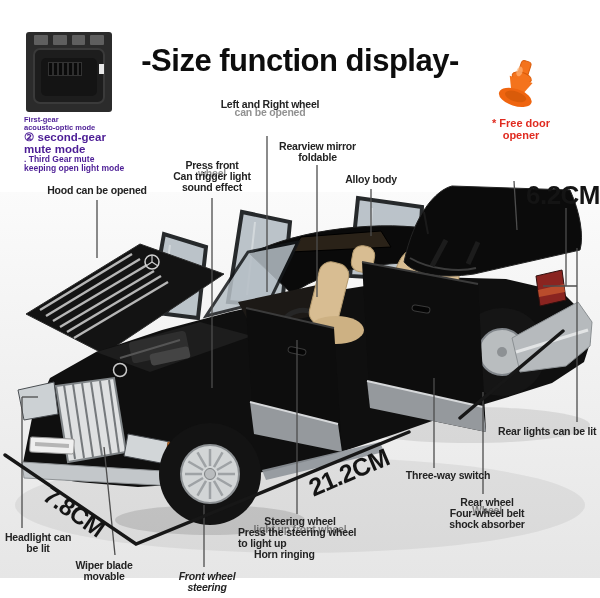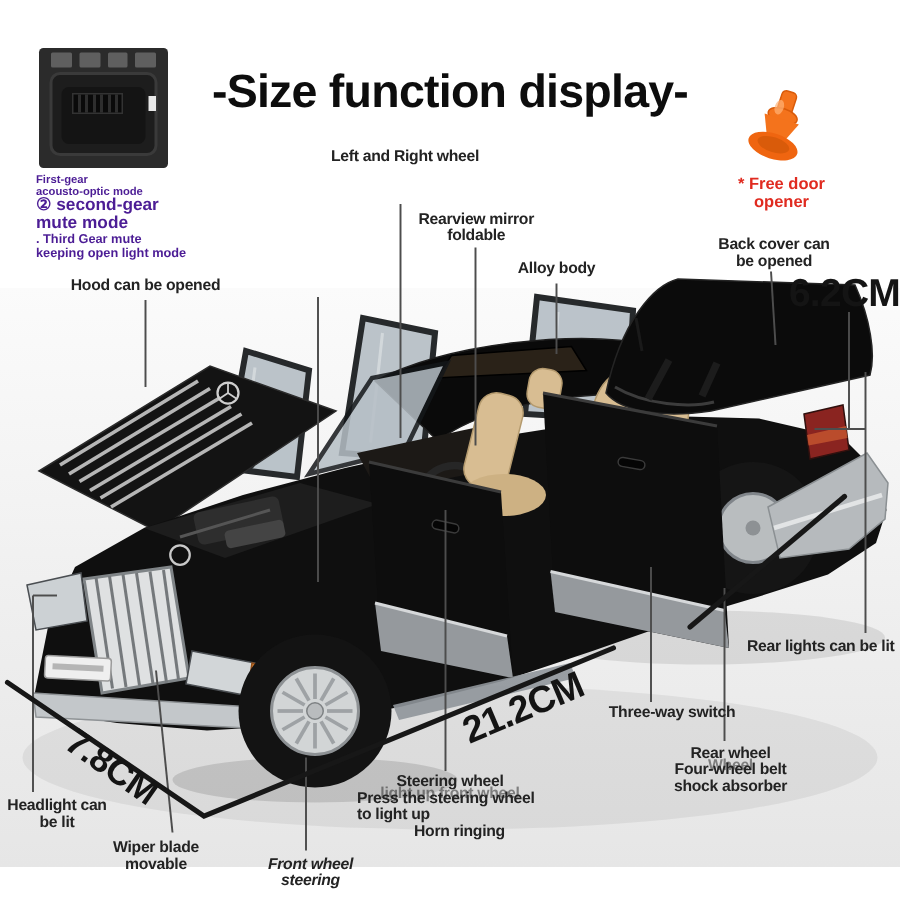--- a/index.html
+++ b/index.html
@@ -286,40 +286,43 @@
       <ellipse cx="-4" cy="-14" rx="3" ry="5" fill="#ffb377" opacity="0.7"></ellipse>
     </g>
   </svg>
   <div class="opener-label">
     <span class="ln">* Free door</span>
     <span class="ln">opener</span>
   </div>
 
   <div class="callout" style="left:198px; top:99px; width:144px;">
     <span class="ln">Left and Right wheel</span>
+    <span class="ghost">can be opened</span>
   </div>
 
   <div class="callout" style="left:270px; top:141px; width:95px;">
     <span class="ln">Rearview mirror</span>
     <span class="ln">foldable</span>
   </div>
 
+  <div class="callout" style="left:163px; top:160px; width:98px;">
+    <span class="ln">Press front</span>
+    <span class="ghost">wheel</span>
+    <span class="ln">Can trigger light</span>
+    <span class="ln">sound effect</span>
+  </div>
 
   <div class="callout" style="left:331px; top:174px; width:80px;">
     <span class="ln">Alloy body</span>
   </div>
 
   <div class="callout" style="left:38px; top:185px; width:118px;">
     <span class="ln">Hood can be opened</span>
   </div>
 
-  <div class="callout" style="left:467px; top:158px; width:98px;">
-    <span class="ln">Back cover can</span>
-    <span class="ln">be opened</span>
-  </div>
 
   <div class="callout" style="left:498px; top:426px; width:100px; text-align:left;">
     <span class="ln">Rear lights can be lit</span>
   </div>
 
   <div class="callout" style="left:398px; top:470px; width:100px;">
     <span class="ln">Three-way switch</span>
   </div>
 
   <div class="callout" style="left:437px; top:497px; width:100px;">
@@ -327,21 +330,21 @@
     <span class="ghost">Wheel</span>
     <span class="ln">Four-wheel belt</span>
     <span class="ln">shock absorber</span>
   </div>
 
   <div class="callout left-align" style="left:238px; top:516px; width:124px;">
     <span class="ln" style="text-align:center;">Steering wheel</span>
     <span class="ghost">light up front wheel</span>
     <span class="ln">Press the steering wheel</span>
     <span class="ln">to light up</span>
-    <span class="ln" style="margin-left:38px;">Horn ringing</span>
+    <span class="ln" style="margin-left:16px;">Horn ringing</span>
   </div>
 
   <div class="callout" style="left:160px; top:571px; width:94px;font-style:italic;">
     <span class="ln">Front wheel</span>
     <span class="ln">steering</span>
   </div>
 
   <div class="callout" style="left:0px; top:532px; width:76px;">
     <span class="ln">Headlight can</span>
     <span class="ln">be lit</span>

